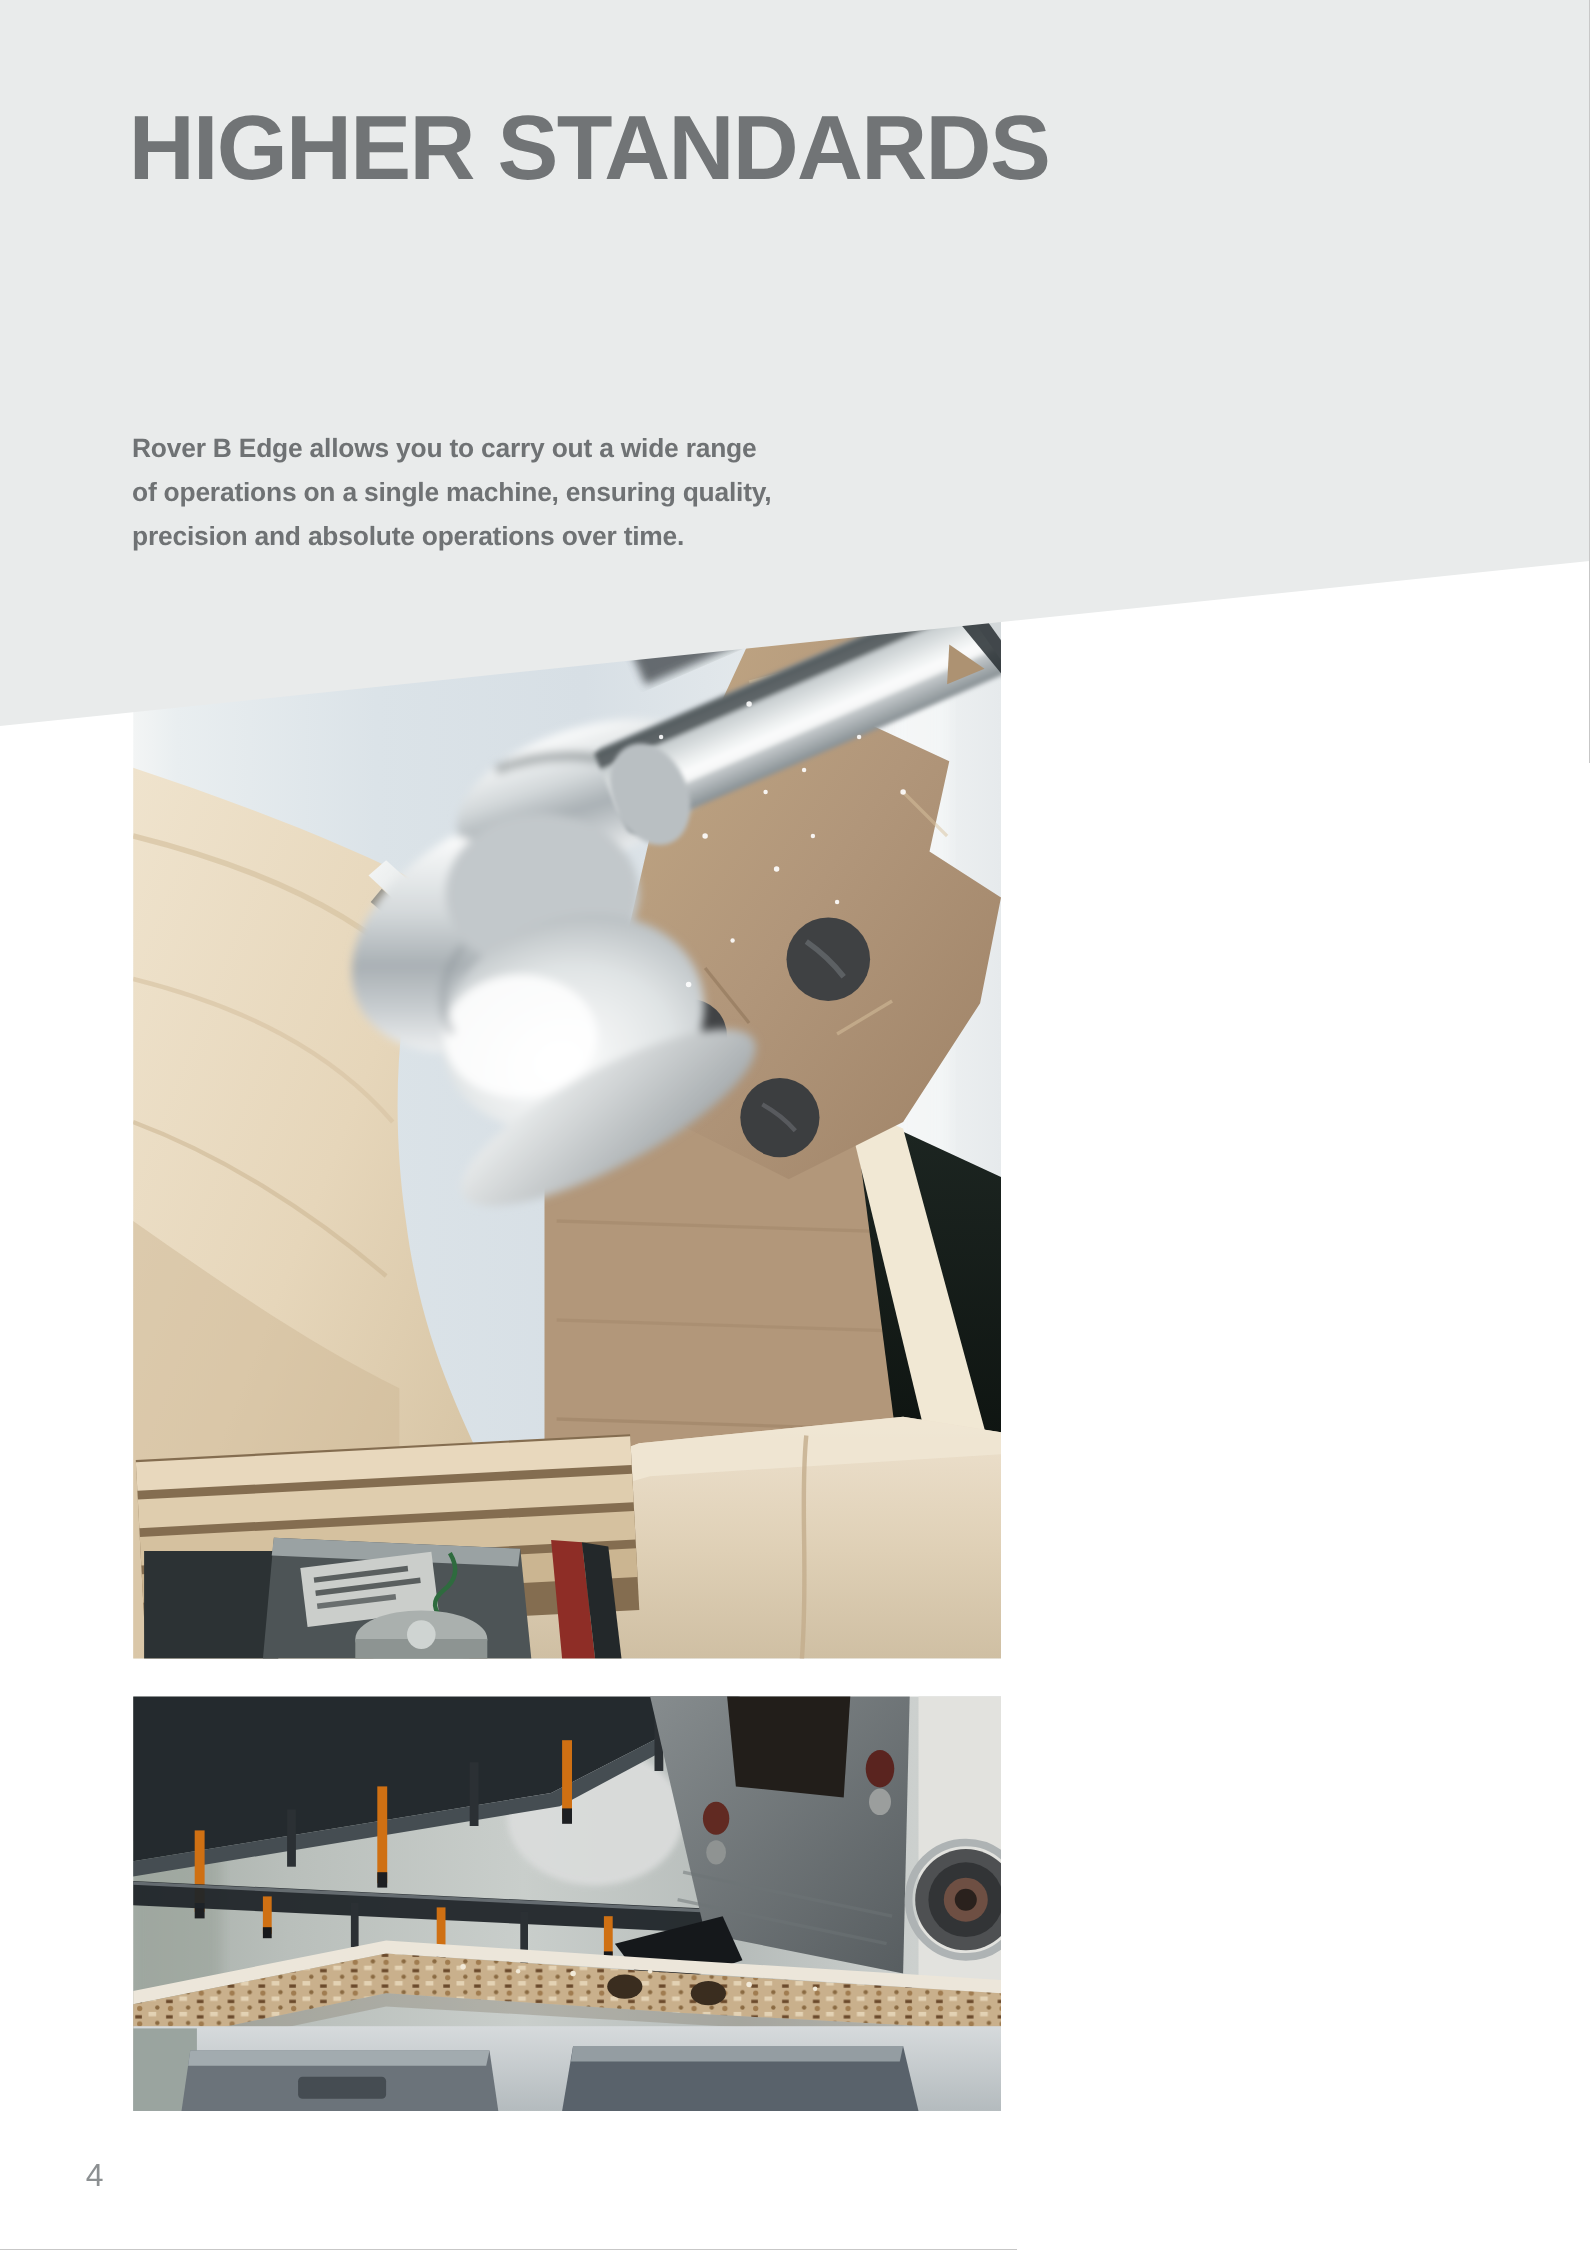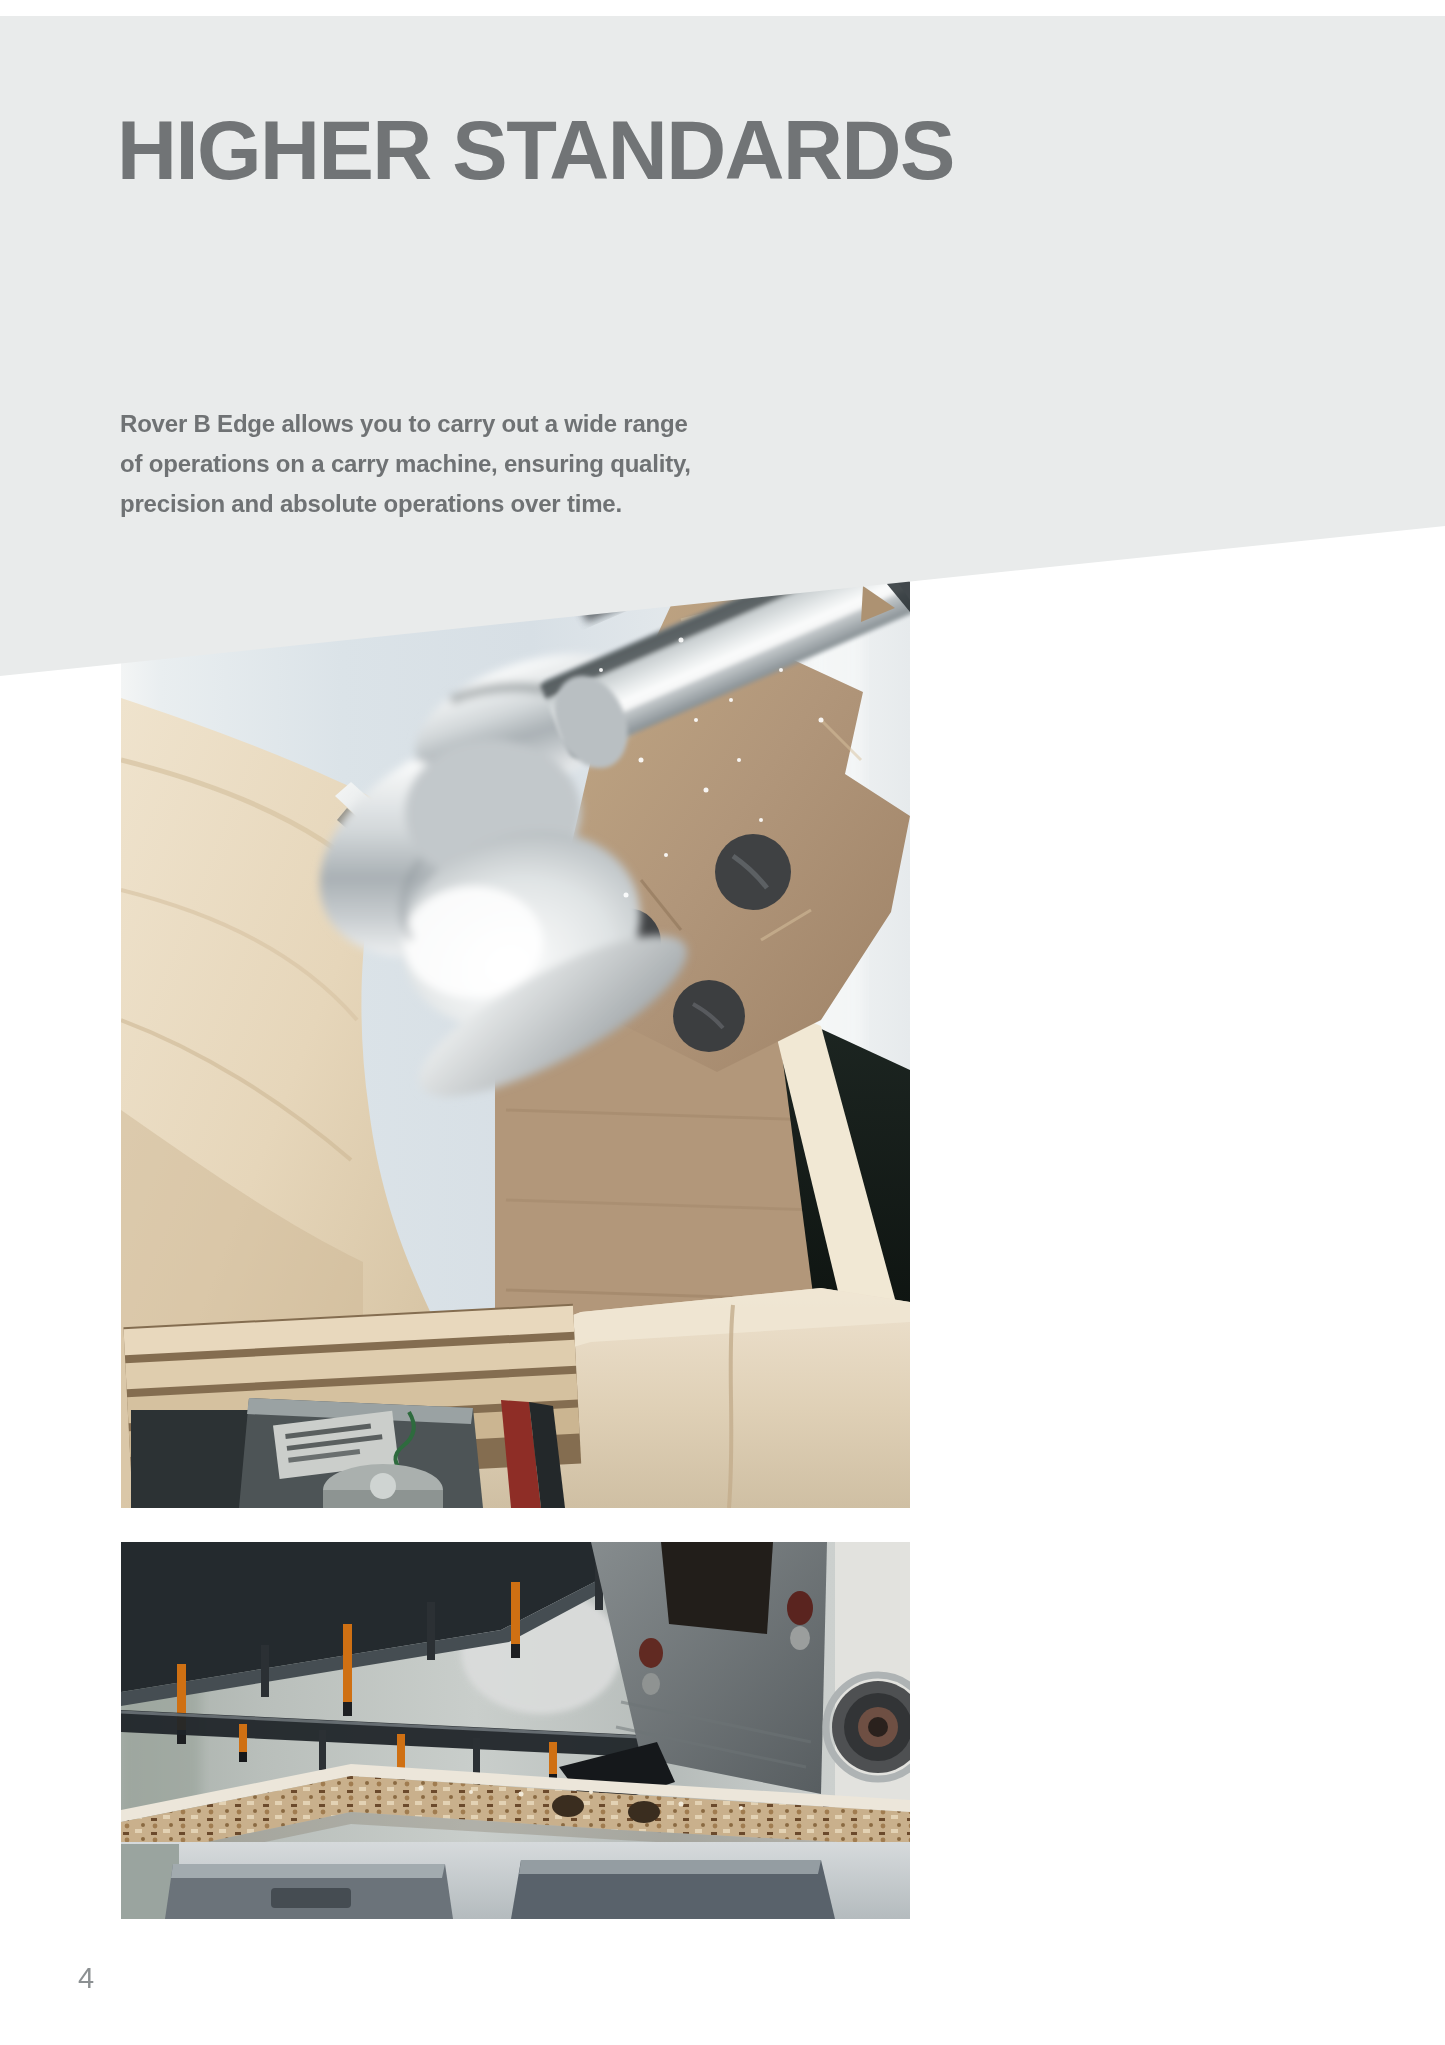--- a/index.html
+++ b/index.html
@@ -11,21 +11,21 @@
     font-family:"Liberation Sans", sans-serif;
     margin:0 auto;
   }
   
   .photo{position:absolute;overflow:hidden;}
   .photo svg{display:block;width:100%;height:100%;}
   .photo-1{left:121px;top:460px;width:789px;height:1048px;z-index:1;}
   .photo-2{left:121px;top:1542px;width:789px;height:377px;z-index:1;}
   
   .hero-band{
-    position:absolute;left:0;top:16px;width:1445px;height:662px;
+    position:absolute;left:0;top:0;width:1445px;height:662px;
     background:#e9ebeb;
     clip-path:polygon(0 0,1445px 0,1445px 510px,0 660px);
     z-index:2;
   }
   .page-title{
     position:absolute;left:117px;top:94px;margin:0;
     font-size:83px;line-height:82px;font-weight:bold;
     letter-spacing:-1.5px;color:#717476;
   }
   .page-title span{display:block;white-space:nowrap;}
@@ -351,20 +351,20 @@
       </g>
     </svg>
   </div>
 
   <div class="hero-band">
     <h1 class="page-title">
       <span>HIGHER STANDARDS</span>
     </h1>
     <p class="intro-paragraph">
       <span>Rover B Edge allows you to carry out a wide range</span>
-      <span>of operations on a carry machine, ensuring quality,</span>
+      <span>of operations on a single machine, ensuring quality,</span>
       <span>precision and absolute operations over time.</span>
     </p>
   </div>
 
   <div class="page-number">4</div>
 
 </div>
 
 </body></html>

